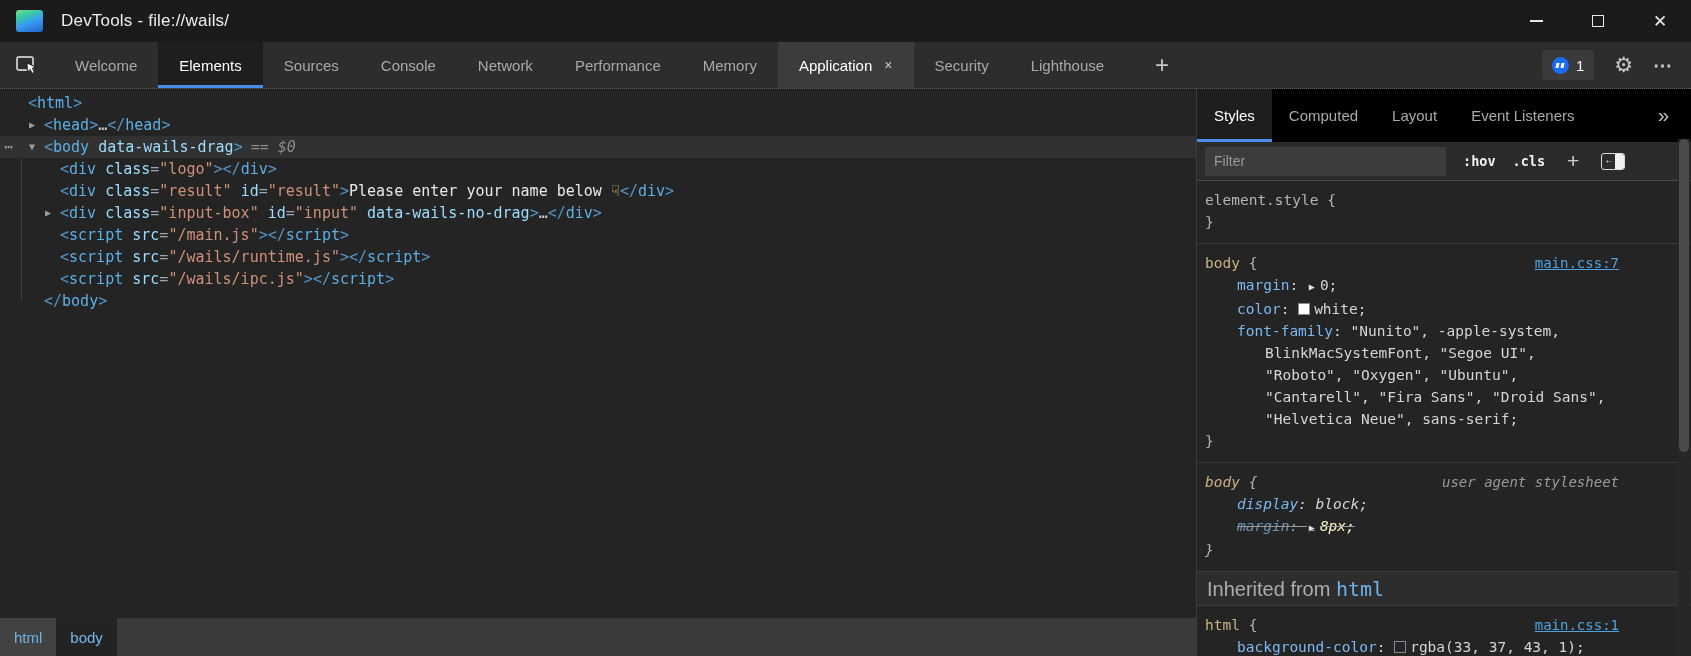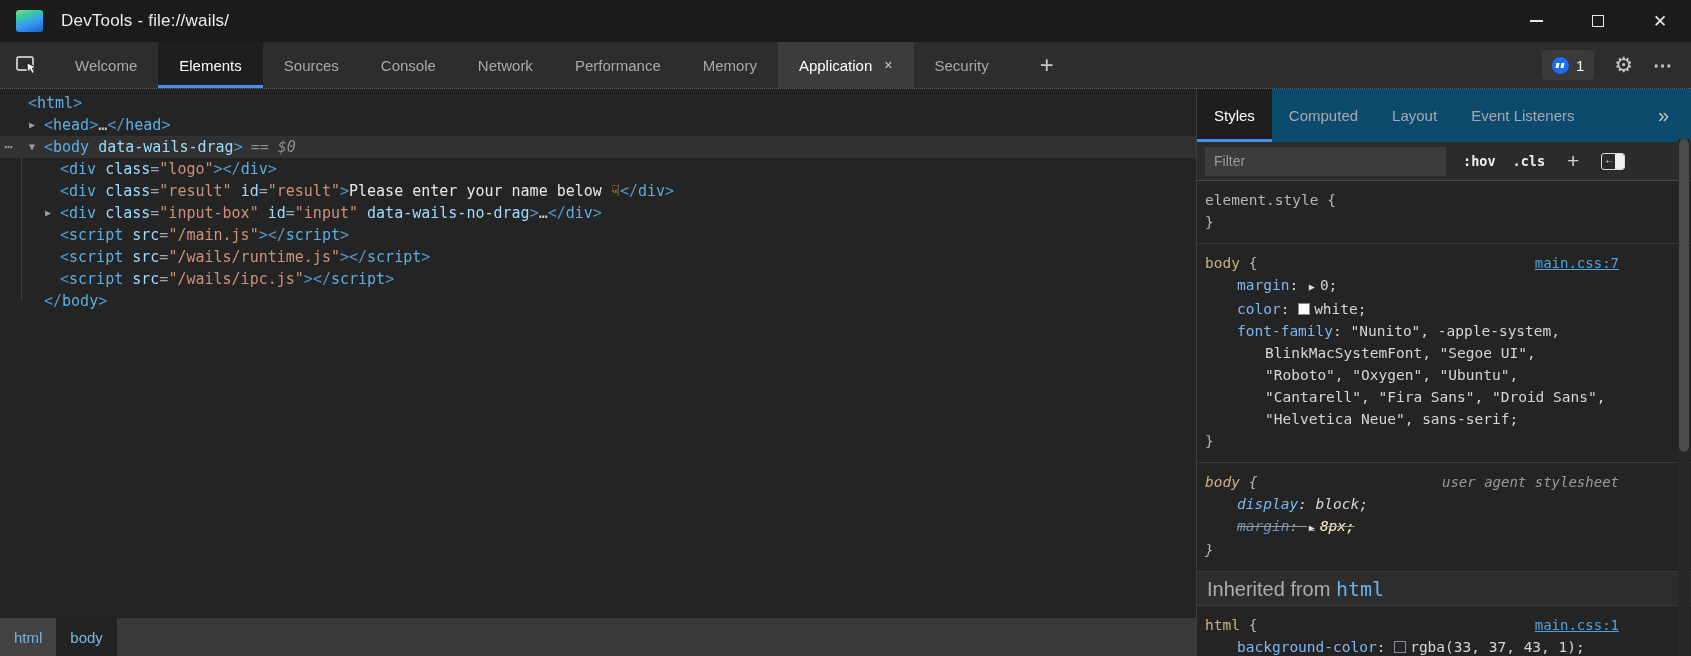--- a/index.html
+++ b/index.html
@@ -55,21 +55,21 @@
   .tk-suffix { color:#8e8e8e; font-style:italic; padding-left:8px; }
   .guideline { position:absolute; left:21px; width:1px; background:#3e3e3e; }
   .crumbs { height:38px; background:#3a3a3a; display:flex; align-items:stretch;
             font-size:15px; color:#6fb2e2; }
   .crumb { display:flex; align-items:center; padding:0 14px; }
   .crumb.first { background:#424242; }
   .crumb.sel { background:#232323; color:#74b7e8; }
 
   
   .styles-panel { flex:1; display:flex; flex-direction:column; border-left:1px solid #3c3c3c; background:#242424; position:relative; }
-  .styles-tabs { height:53px; background:#0c4a6e; display:flex; align-items:stretch; color:#a9a9a9; font-size:15px; }
+  .styles-tabs { height:53px; background:#000000; display:flex; align-items:stretch; color:#a9a9a9; font-size:15px; }
   .styles-tabs .tab { padding:0 17px; }
   .styles-tabs .ovf { margin-left:auto; display:flex; align-items:center; padding:0 22px; font-size:20px; color:#c8c8c8; }
   .filter-row { height:39px; background:#2b2b2b; border-bottom:1px solid #4a4a4a; display:flex; align-items:center; padding-left:8px; }
   .filter-input { width:241px; height:29px; background:#3c3c3c; border:none; outline:none; color:#d6d6d6;
                   font-size:14px; padding:0 9px; font-family:"Liberation Sans",sans-serif; }
   .filter-input::placeholder { color:#9a9a9a; }
   .tbtn { font-family:"DejaVu Sans Mono", monospace; font-weight:bold; font-size:13.5px; color:#f0f0f0; margin-left:17px; }
   .plus-btn { font-size:21px; font-weight:200; color:#d0d0d0; margin-left:22px; }
   .sidebar-toggle { width:24px; height:17px; border:1.5px solid #dadada; border-radius:3px; margin-left:22px; position:relative; overflow:hidden; }
   .sidebar-toggle:after { content:""; position:absolute; right:0; top:0; width:9px; height:100%; background:#f0f0f0; }
@@ -147,20 +147,23 @@
       <div class="tab">
         <span>Memory</span>
       </div>
       <div class="tab hl">
         <span>Application</span>
         <span class="tab-close">×</span>
       </div>
       <div class="tab">
         <span>Security</span>
       </div>
+      <div class="tab">
+        <span>Lighthouse</span>
+      </div>
     </div>
   <div class="add-tab">+</div>
   <div class="right-cluster">
     <div class="feedback-btn">
       <span class="bubble"></span>
       <span>1</span>
     </div>
     <div class="gear"><span>⚙</span></div>
     <div class="dots"><span>⋯</span></div>
   </div>

